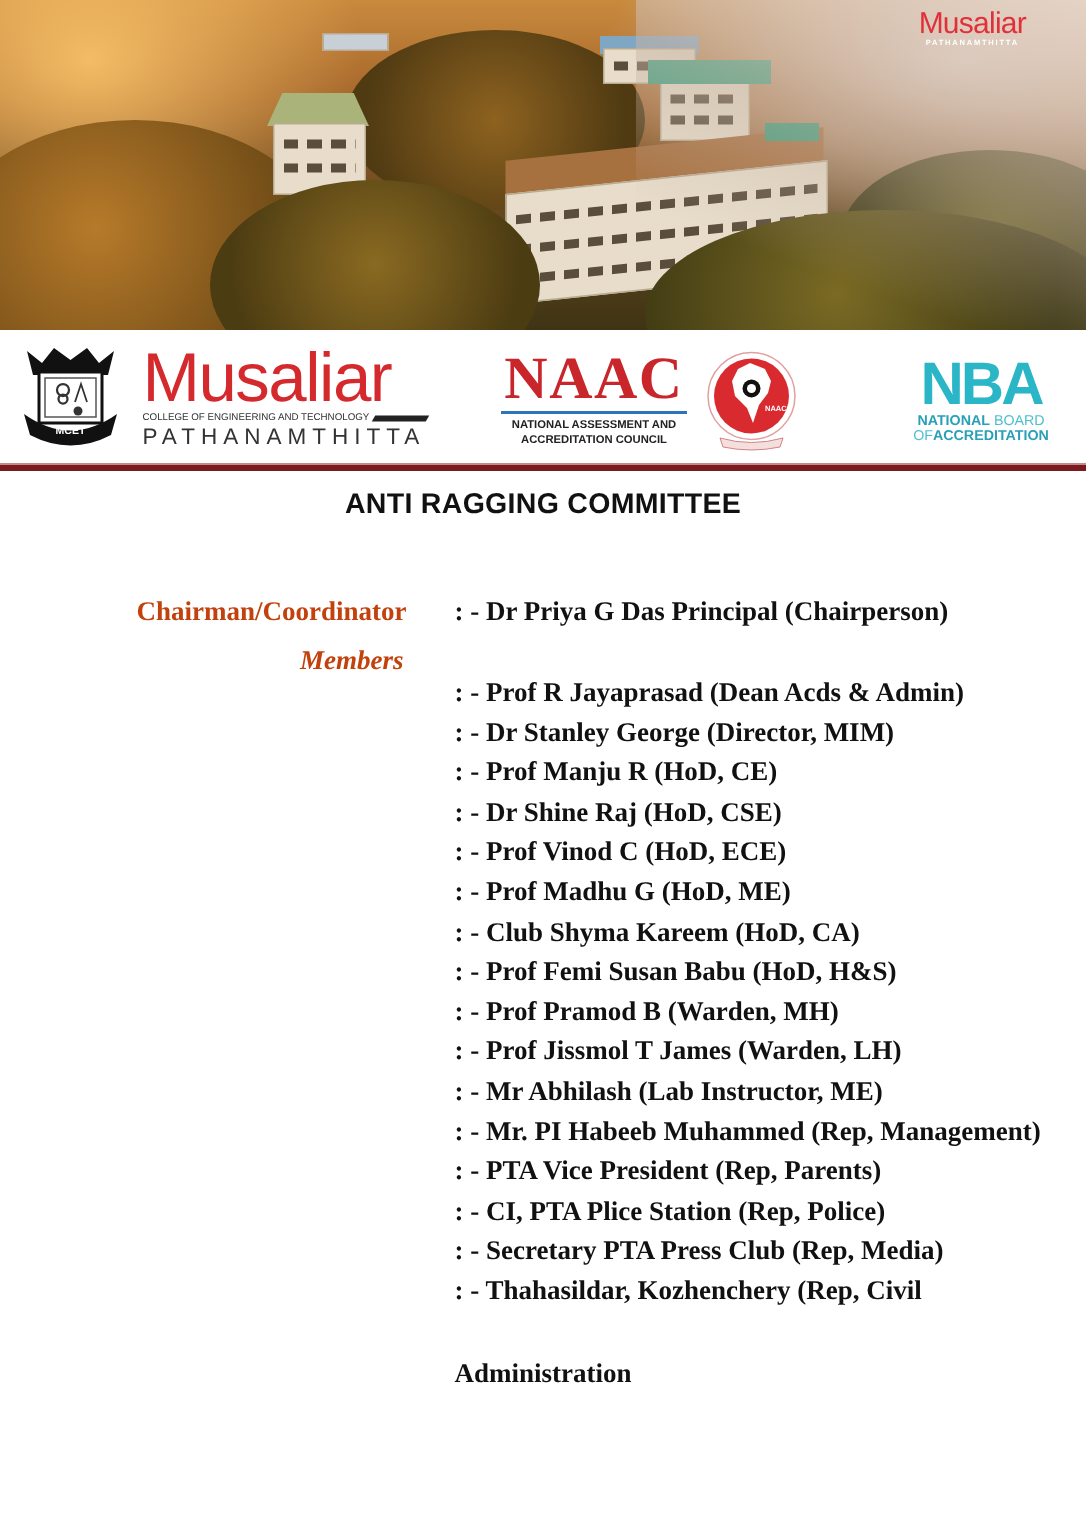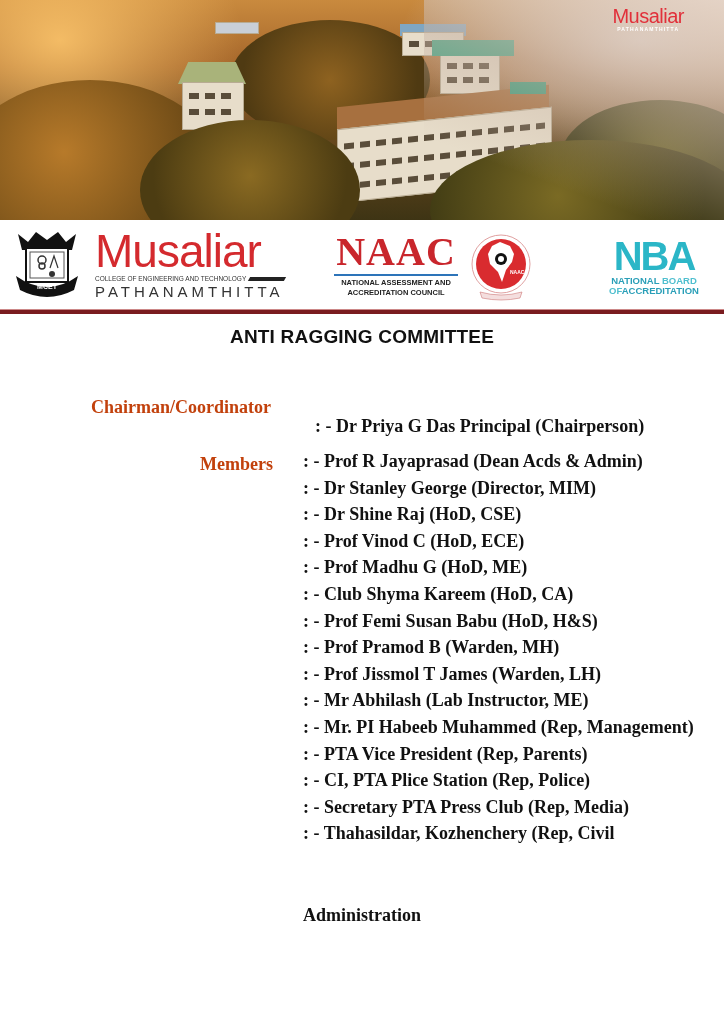--- a/index.html
+++ b/index.html
@@ -59,34 +59,34 @@
 
   .naac { position: absolute; left: 330px; top: 12px; width: 132px; height: 70px; text-align: center; }
   .naac .name { font-family: "Liberation Serif", serif; font-weight: bold; font-size: 40px; color: #c9262c; line-height: 40px; letter-spacing: 1px; }
   .naac .rule { height: 2px; background: #2d74b9; margin: 2px 4px 2px; }
   .naac .line { font-family: "Liberation Sans", sans-serif; font-weight: bold; font-size: 7.5px; color: #222; line-height: 10px; }
   .naac-seal { position: absolute; left: 466px; top: 12px; width: 70px; height: 70px; }
 
   .nba { position: absolute; left: 596px; top: 16px; width: 116px; height: 66px; text-align: center; }
   .nba .mark { font-family: "Liberation Sans", sans-serif; font-weight: bold; font-size: 40px; line-height: 40px; color: #2bb6c7; letter-spacing: -2px; }
   .nba .l1, .nba .l2 { font-family: "Liberation Sans", sans-serif; font-size: 9.5px; font-weight: bold; color: #2a9fb8; line-height: 10px; }
-  .nba .l1 .light, .nba .l2 .light { font-weight: bold; color: #4fbfcf; }
+  .nba .l1 .light, .nba .l2 .light { font-weight: normal; color: #4fbfcf; }
 
   .maroon-rule { position: absolute; left: 0; top: 309px; width: 724px; height: 5px; background: #7a1c1f; border-top: 1px solid #c88; }
 
   
   .title {
     position: absolute; left: 0; top: 326px; width: 724px; text-align: center;
     font-family: "Liberation Sans", sans-serif; font-weight: bold; font-size: 19px; color: #111; letter-spacing: 0.2px;
   }
   .label { position: absolute; font-family: "Liberation Serif", serif; font-weight: bold; font-size: 18px; color: #c2410c; }
   .chair-label { left: 91px; top: 397px; }
-  .members-label { left: 200px; top: 454px; }
+  .members-label { left: 200px; top: 430px; font-style: italic; }
   .entry { font-family: "Liberation Serif", serif; font-weight: bold; font-size: 18px; color: #111; white-space: nowrap; }
-  .chair-entry { position: absolute; left: 315px; top: 397px; margin-top: 19px; }
+  .chair-entry { position: absolute; left: 303px; top: 397px; }
   .members-list { position: absolute; left: 303px; top: 450px; }
   .members-list .entry { height: 26.6px; line-height: 22px; }
   .cont { position: absolute; left: 303px; top: 905px; font-family: "Liberation Serif", serif; font-weight: bold; font-size: 18px; color: #111; }
 </style>
 </head>
 <body>
 
 <div class="hero">
   <div class="canopy c4"></div>
   <div class="canopy c1"></div>
@@ -172,20 +172,21 @@
 
 <h1 class="title">ANTI RAGGING COMMITTEE</h1>
 
 <div class="label chair-label">Chairman/Coordinator</div>
 <div class="entry chair-entry">: - Dr Priya G Das Principal (Chairperson)</div>
 
 <div class="label members-label">Members</div>
 <div class="members-list">
   <div class="entry">: - Prof R Jayaprasad (Dean Acds &amp; Admin)</div>
   <div class="entry">: - Dr Stanley George (Director, MIM)</div>
+  <div class="entry">: - Prof Manju R (HoD, CE)</div>
   <div class="entry">: - Dr Shine Raj (HoD, CSE)</div>
   <div class="entry">: - Prof Vinod C (HoD, ECE)</div>
   <div class="entry">: - Prof Madhu G (HoD, ME)</div>
   <div class="entry">: - Club Shyma Kareem (HoD, CA)</div>
   <div class="entry">: - Prof Femi Susan Babu (HoD, H&amp;S)</div>
   <div class="entry">: - Prof Pramod B (Warden, MH)</div>
   <div class="entry">: - Prof Jissmol T James (Warden, LH)</div>
   <div class="entry">: - Mr Abhilash (Lab Instructor, ME)</div>
   <div class="entry">: - Mr. PI Habeeb Muhammed (Rep, Management)</div>
   <div class="entry">: - PTA Vice President (Rep, Parents)</div>

